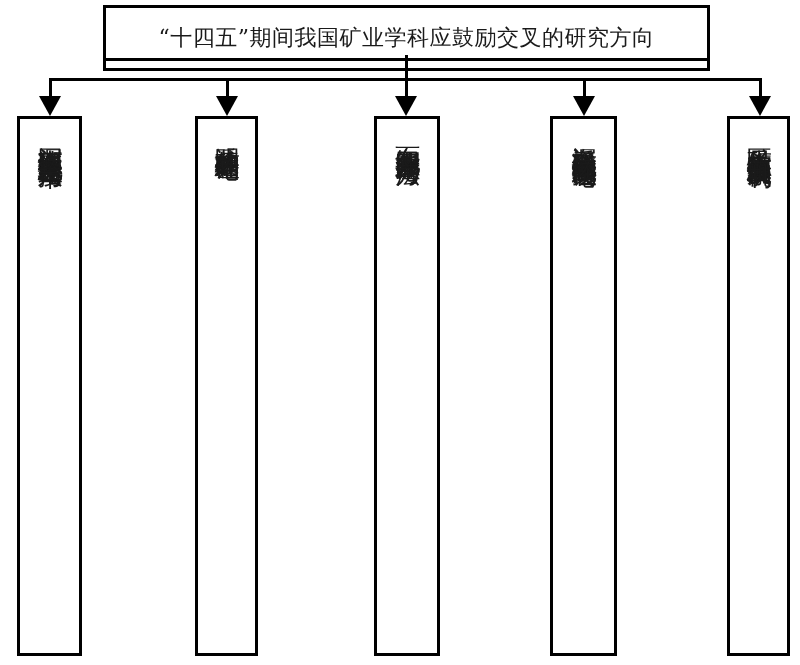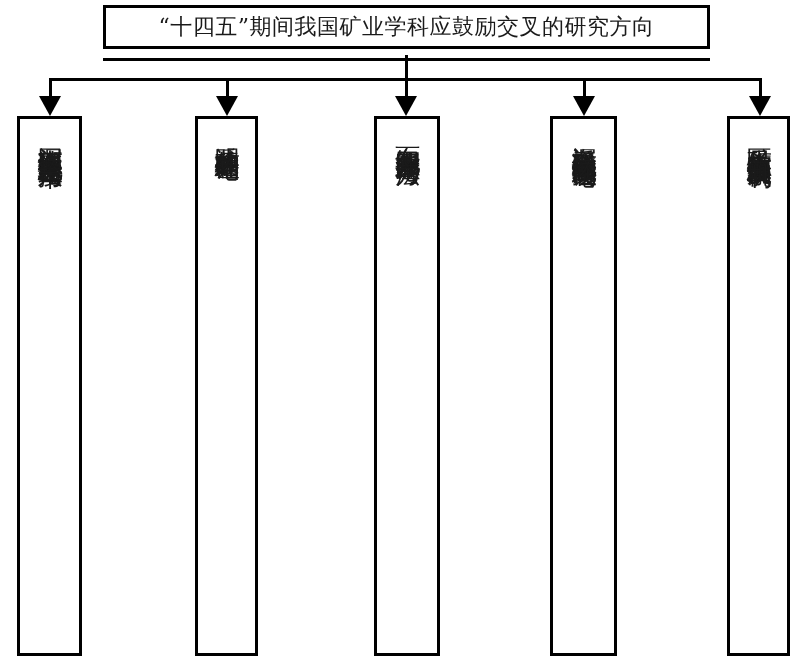--- a/index.html
+++ b/index.html
@@ -17,21 +17,21 @@
     background: #ffffff;
     overflow: hidden;
   }
 
   
   .title-box {
     position: absolute;
     left: 103px;
     top: 5px;
     width: 607px;
-    height: 44px;
+    height: 66px;
     box-sizing: border-box;
     border: 3px solid #000000;
     background: #ffffff;
     display: flex;
     align-items: center;
     justify-content: center;
   }
   .title-text {
     font-family: "DejaVu Serif", "Liberation Serif", serif;
     font-size: 22px;

